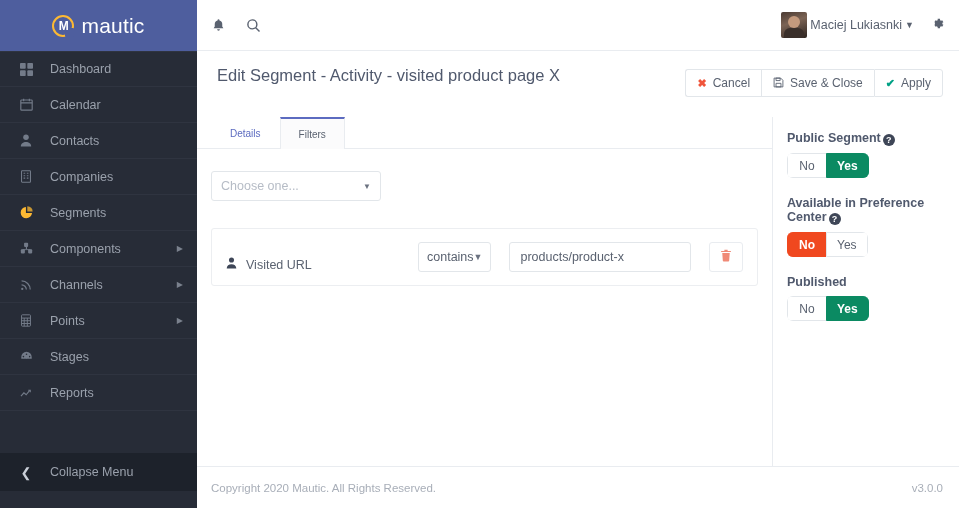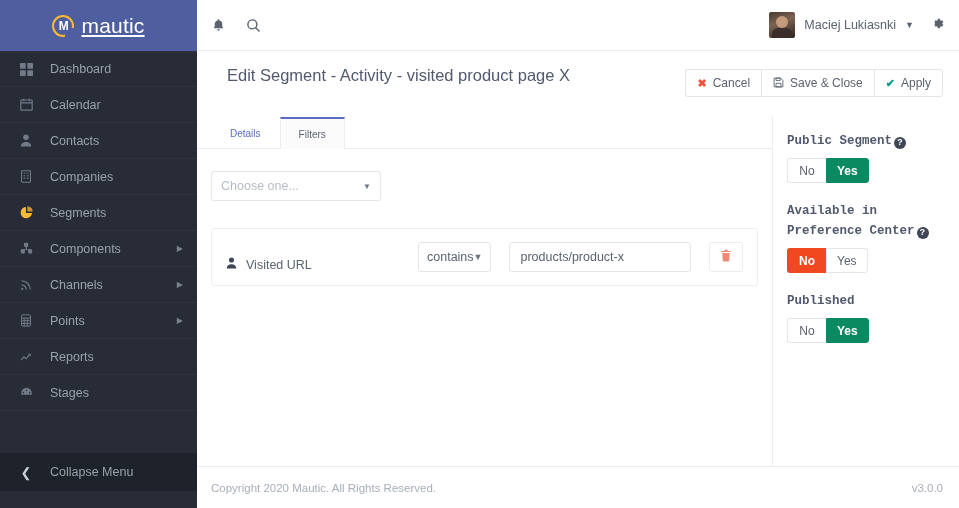--- a/index.html
+++ b/index.html
@@ -31,21 +31,21 @@
   }
   .brand-mark::after {
     content: ""; position: absolute; right: -2px; bottom: -2px;
     width: 9px; height: 9px; background: #4e5e9e; border-radius: 1px;
   }
   .brand-mark span {
     color: #ffffff; font-size: 12px; font-weight: bold; line-height: 1;
     position: relative; z-index: 2; letter-spacing: -0.5px;
   }
   .brand-text {
-    color: #ffffff; font-size: 21px; letter-spacing: 0.2px; font-weight: 400; text-decoration: underline;
+    color: #ffffff; font-size: 21px; letter-spacing: 0.2px; font-weight: 400;
   }
   .nav { flex: 1 1 auto; overflow: hidden; padding-top: 0; }
   .nav-item {
     height: 36px; display: flex; align-items: center;
     padding-left: 18px; gap: 16px;
     color: #9aa1ac; font-size: 12.5px;
     border-bottom: 1px solid #2f3440;
     position: relative; cursor: pointer;
   }
   .nav-item.first { border-top: 1px solid #2f3440; text-align: center; }
@@ -69,40 +69,40 @@
   .content { flex: 1 1 auto; display: flex; flex-direction: column; background: #ffffff; position: relative; }
 
   .topbar {
     height: 51px; background: #ffffff; border-bottom: 1px solid #e9ecf0;
     display: flex; align-items: center; padding: 0 14px 0 14px;
   }
   .topbar-left { display: flex; align-items: center; gap: 20px; }
   .tb-icon { color: #5a6270; font-size: 15px; cursor: pointer; display: inline-flex; }
   .topbar-spacer { flex: 1 1 auto; }
   .topbar-right { display: flex; align-items: center; gap: 16px; }
-  .user { display: flex; align-items: center; gap: 9px; cursor: pointer; }
+  .user { display: flex; align-items: center; gap: 3px; cursor: pointer; }
   .avatar {
     width: 26px; height: 26px; border-radius: 2px;
     background: linear-gradient(160deg,#4a3a32 0%, #7b6354 40%, #2c2420 100%);
     position: relative; overflow: hidden;
   }
   .avatar::before {
     content:""; position:absolute; left:7px; top:4px; width:12px; height:12px;
     border-radius:50%; background:#c49a7d;
   }
   .avatar::after {
     content:""; position:absolute; left:3px; top:16px; width:20px; height:12px;
     border-radius:6px 6px 0 0; background:#3a2f2a;
   }
   .user-name { color: #5a6270; font-size: 12.5px; }
   .caret-d { color: #5a6270; font-size: 9px; }
   .gear { color: #5a6270; font-size: 15px; cursor: pointer; }
 
   .page-head {
-    padding: 14px 16px 10px 30px; display: flex; align-items: flex-start;
+    padding: 14px 16px 10px 20px; display: flex; align-items: flex-start;
     min-height: 66px;
   }
   .page-title {
     color: #50596d; font-size: 16.5px; line-height: 21px; font-weight: 400;
     max-width: 420px;
   }
   .head-spacer { flex: 1 1 auto; }
   .btn-group { display: flex; margin-top: 4px; }
   .btn {
     background: #ffffff; border: 1px solid #e2e6ea;
@@ -168,28 +168,28 @@
     font-family: "Liberation Sans", sans-serif; width: 100%;
   }
   .f-del {
     width: 34px; height: 30px; border: 1px solid #e9ecf0; border-radius: 3px;
     background: #ffffff; display: flex; align-items: center; justify-content: center;
     color: #f08a77; font-size: 13px; cursor: pointer; flex: 0 0 34px;
   }
 
   
   .rail { width: 186px; flex: 0 0 186px; background: #ffffff; padding: 14px 14px 0 14px; }
-  .rail-label { font-size: 12.5px; color: #50596d; font-weight: bold; line-height: 20px; margin-bottom: 7px; font-family: Liberation Mono, monospace; }
+  .rail-label { font-size: 12.5px; color: #50596d; font-weight: bold; line-height: 14px; margin-bottom: 7px; }
   .qm {
     display: inline-flex; align-items: center; justify-content: center;
     width: 12px; height: 12px; border-radius: 50%;
     background: #3e4657; color: #ffffff; font-size: 9px; font-weight: bold;
     vertical-align: -1px; margin-left: 2px;
   }
-  .toggle { display: inline-flex; border-radius: 1px; overflow: hidden; margin-bottom: 18px; }
+  .toggle { display: inline-flex; border-radius: 6px; overflow: hidden; margin-bottom: 18px; }
   .tg {
     min-width: 39px; height: 25px; display: inline-flex; align-items: center; justify-content: center;
     font-size: 12px; cursor: pointer; padding: 0 10px;
     border: 1px solid #e2e6ea; background: #ffffff; color: #5a6270;
   }
   .tg:first-child { border-radius: 3px 0 0 3px; border-right: none; }
   .tg:last-child { border-radius: 0 3px 3px 0; }
   .tg.on-green { background: #0b8a62; border-color: #0b8a62; color: #ffffff; font-weight: bold; }
   .tg.on-red { background: #f0481f; border-color: #f0481f; color: #ffffff; font-weight: bold; }
 
@@ -300,36 +300,36 @@
               <rect x="1.5" y="1" width="11" height="14" rx="1"></rect>
               <path d="M1.5 5h11M4.8 5v10M8.6 5v10M1.5 8.3h11M1.5 11.7h11"></path>
             </svg>
         </span>
         <span>Points</span>
         <span class="caret-r">▶</span>
       </div>
 
       <div class="nav-item">
         <span class="ic">
+          <svg width="13" height="13" viewBox="0 0 16 16" fill="currentColor">
+              <path d="M8 2.2A6.4 6.4 0 0 0 1.6 8.6v2.2h12.8V8.6A6.4 6.4 0 0 0 8 2.2zm0 2a1 1 0 1 1 0 2 1 1 0 0 1 0-2zM4.2 7.1a1 1 0 1 1 0 2 1 1 0 0 1 0-2zm7.6 0a1 1 0 1 1 0 2 1 1 0 0 1 0-2z"></path>
+              <path d="M8 10.2l3-2.4" stroke="currentColor" stroke-width="1.2"></path>
+            </svg>
+        </span>
+        <span>Stages</span>
+      </div>
+
+      <div class="nav-item">
+        <span class="ic">
           <svg width="13" height="13" viewBox="0 0 16 16" fill="none" stroke="currentColor" stroke-width="1.4">
               <path d="M1.2 12.6l3.6-4.2 2.8 2.4 4.4-5.4"></path>
               <path d="M10.2 5.2h2.4v2.4"></path>
             </svg>
         </span>
         <span>Reports</span>
-      </div>
-
-      <div class="nav-item">
-        <span class="ic">
-          <svg width="13" height="13" viewBox="0 0 16 16" fill="currentColor">
-              <path d="M8 2.2A6.4 6.4 0 0 0 1.6 8.6v2.2h12.8V8.6A6.4 6.4 0 0 0 8 2.2zm0 2a1 1 0 1 1 0 2 1 1 0 0 1 0-2zM4.2 7.1a1 1 0 1 1 0 2 1 1 0 0 1 0-2zm7.6 0a1 1 0 1 1 0 2 1 1 0 0 1 0-2z"></path>
-              <path d="M8 10.2l3-2.4" stroke="currentColor" stroke-width="1.2"></path>
-            </svg>
-        </span>
-        <span>Stages</span>
       </div>
 
     </div>
 
     <div class="collapse">
       <span class="ic">❮</span>
       <span>Collapse Menu</span>
     </div>
     <div class="sidebar-foot"></div>
   </div>

